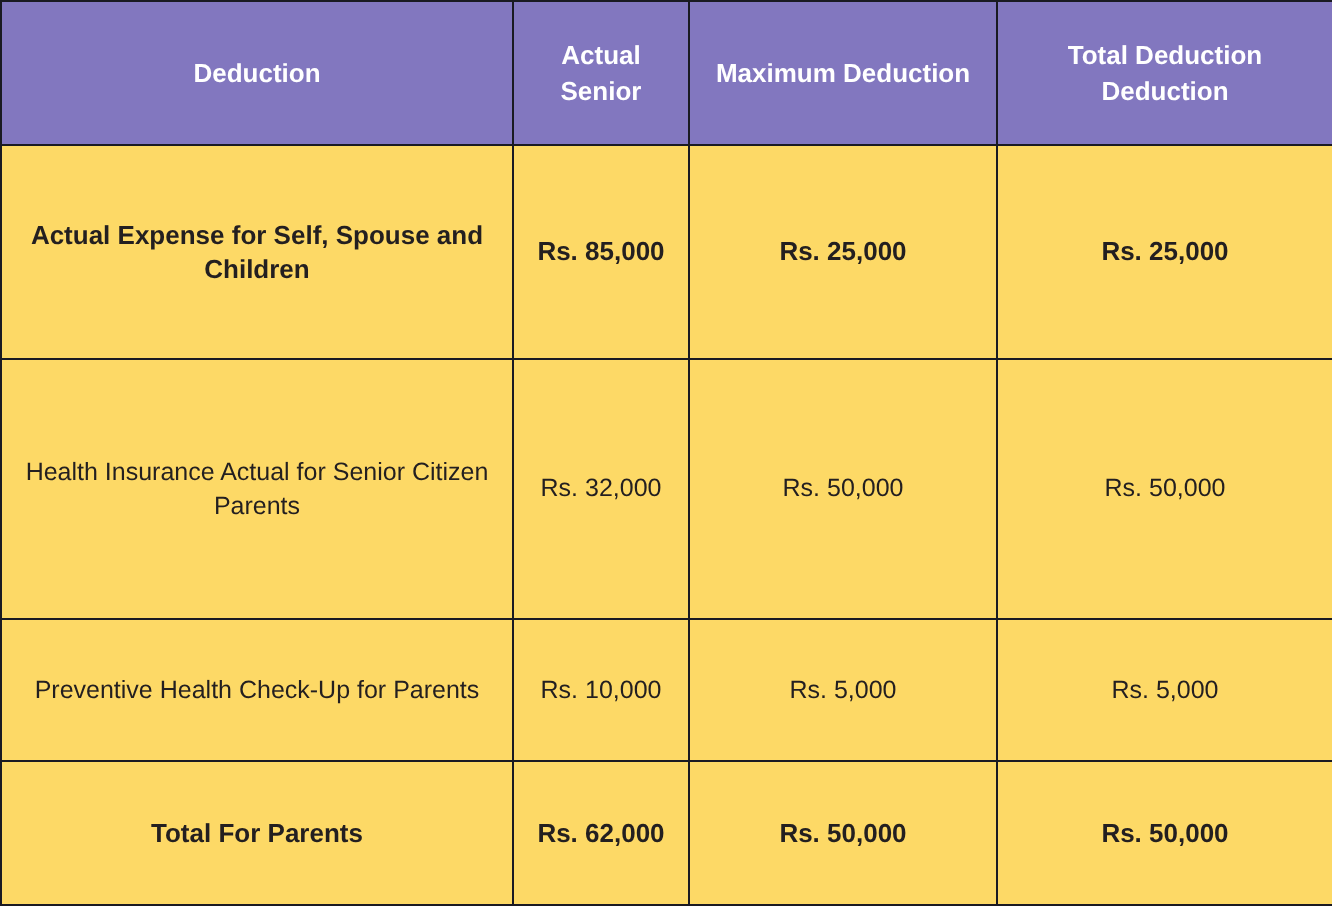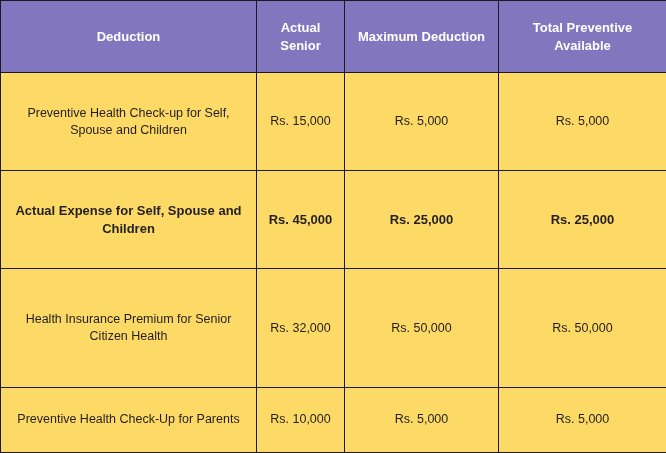--- a/index.html
+++ b/index.html
@@ -63,43 +63,43 @@
     <col class="c-expenses">
     <col class="c-actual">
     <col class="c-maximum">
     <col class="c-total">
   </colgroup>
   <thead>
     <tr>
       <th>Deduction</th>
       <th>Actual Senior</th>
       <th>Maximum Deduction</th>
-      <th>Total Preventive Available</th>
+      <th>Total Deduction Deduction</th>
     </tr>
   </thead>
   <tbody>
-    <tr class="r-tall">
-      <td>Preventive Health Check-up for Self, Spouse and Children</td>
-      <td>Rs. 15,000</td>
-      <td>Rs. 5,000</td>
-      <td>Rs. 5,000</td>
-    </tr>
     <tr class="r-tall r-bold r-section-end">
       <td>Actual Expense for Self, Spouse and Children</td>
-      <td>Rs. 45,000</td>
+      <td>Rs. 85,000</td>
       <td>Rs. 25,000</td>
       <td>Rs. 25,000</td>
     </tr>
     <tr class="r-xtall">
-      <td>Health Insurance Premium for Senior Citizen Health</td>
+      <td>Health Insurance Actual for Senior Citizen Parents</td>
       <td>Rs. 32,000</td>
       <td>Rs. 50,000</td>
       <td>Rs. 50,000</td>
     </tr>
     <tr class="r-short">
       <td>Preventive Health Check-Up for Parents</td>
       <td>Rs. 10,000</td>
       <td>Rs. 5,000</td>
       <td>Rs. 5,000</td>
     </tr>
+    <tr class="r-short r-bold">
+      <td>Total For Parents</td>
+      <td>Rs. 62,000</td>
+      <td>Rs. 50,000</td>
+      <td>Rs. 50,000</td>
+    </tr>
 
   </tbody>
 </table>
 
 </body></html>

